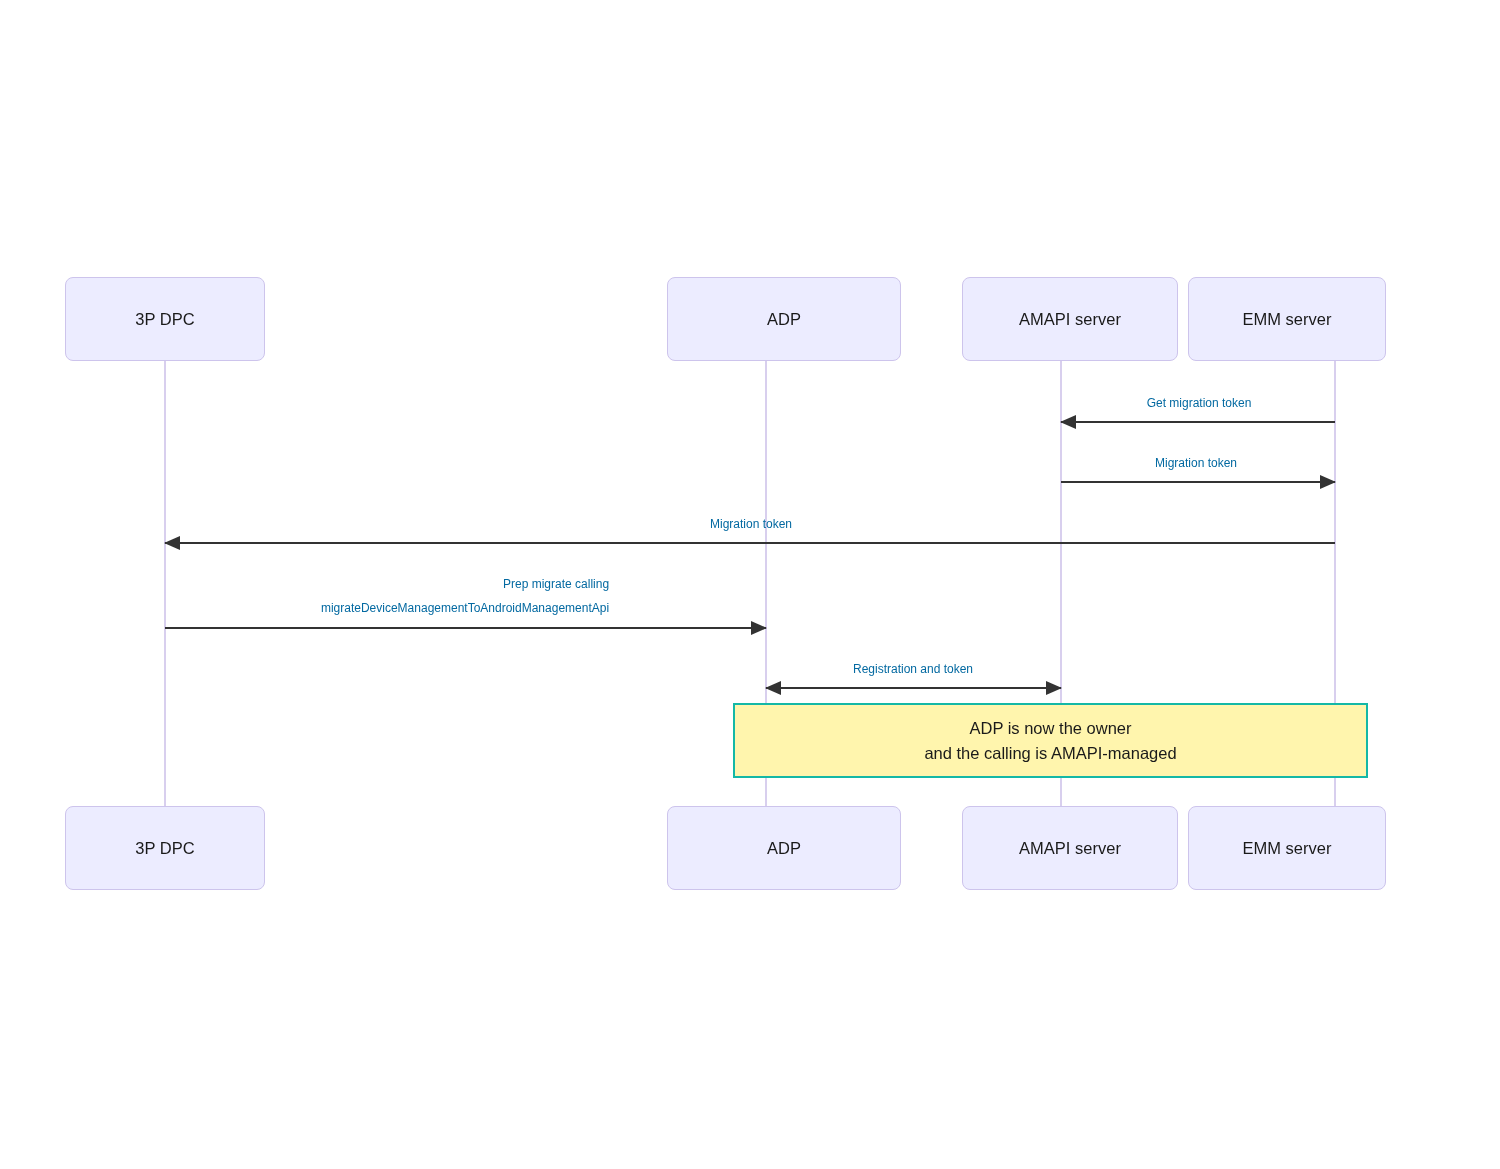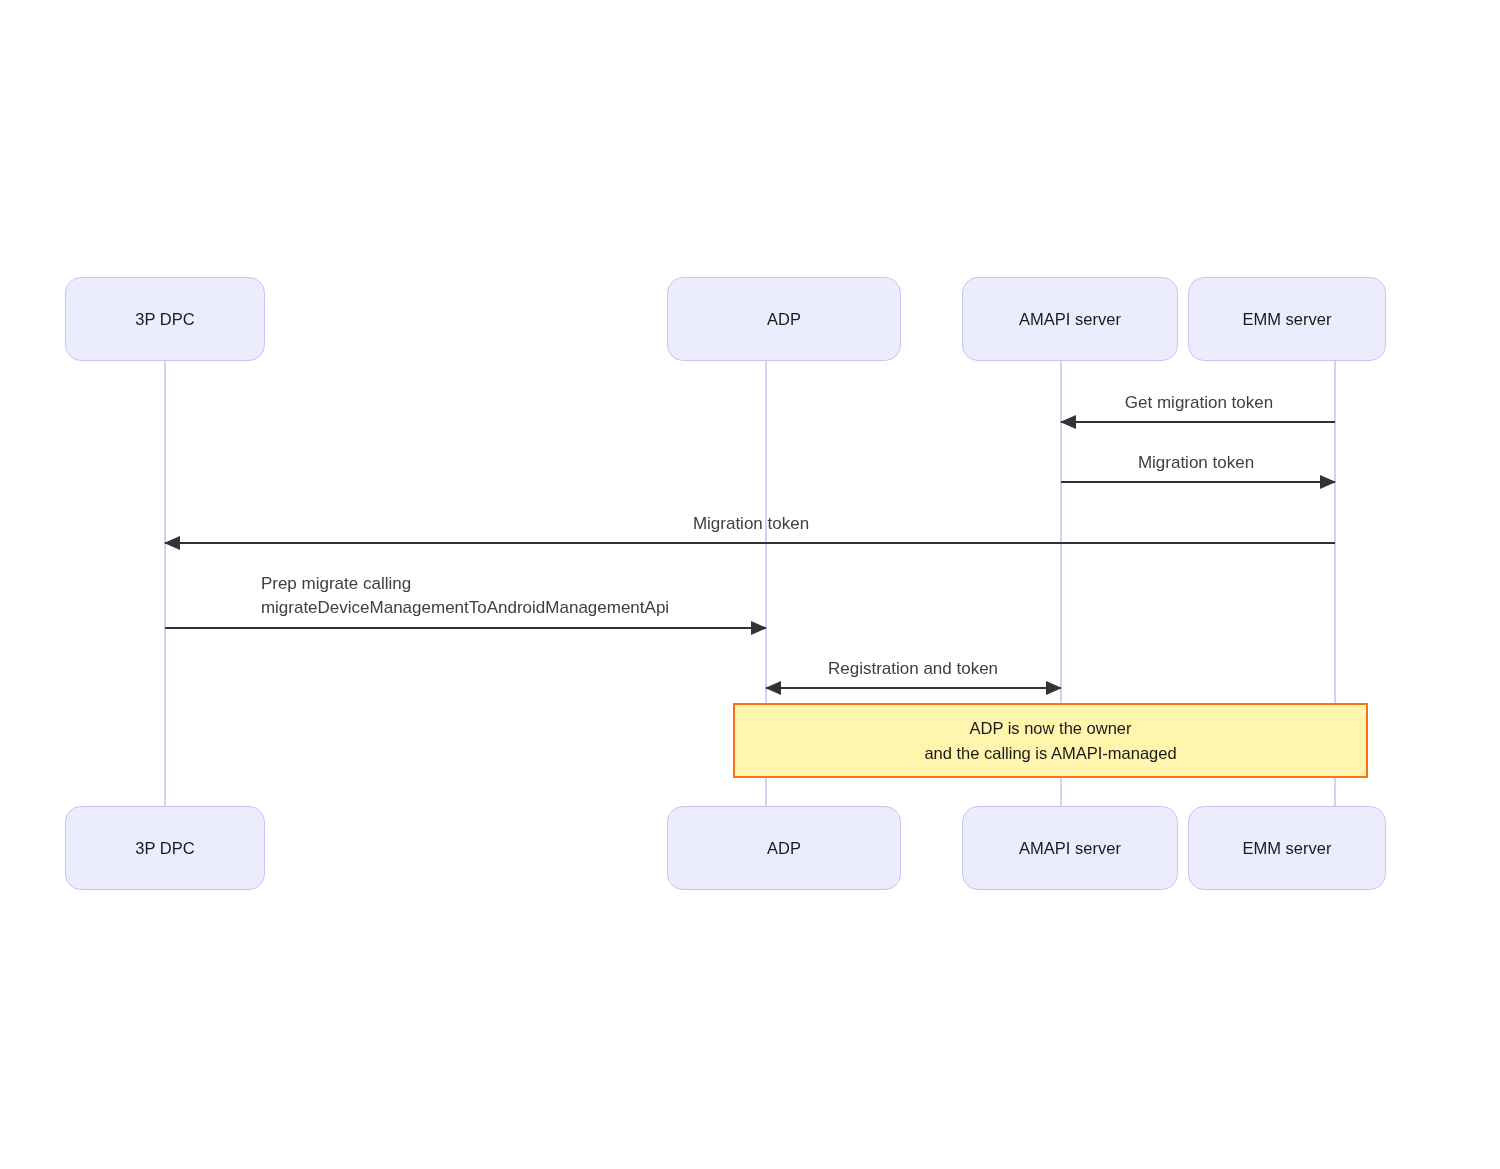--- a/index.html
+++ b/index.html
@@ -6,29 +6,29 @@
   body{width:1500px;height:1169px;position:relative;overflow:hidden;
        font-family:"Liberation Sans","DejaVu Sans",sans-serif;}
   .diagram{position:absolute;left:0;top:0;width:1500px;height:1169px;}
 
   
   .lifeline{position:absolute;top:361px;height:446px;width:2px;background:#d8cfee;}
   .ll-0{left:164px}.ll-1{left:765px}.ll-2{left:1060px}.ll-3{left:1334px}
 
   
   .actor{position:absolute;height:84px;background:#ececff;border:1px solid #cdc4ec;
-         border-radius:16px;display:flex;align-items:center;justify-content:center;
+         border-radius:8px;display:flex;align-items:center;justify-content:center;
          font-size:16.5px;color:#1a1a1a;box-sizing:border-box;}
   .a0{left:65px;width:200px}.a1{left:667px;width:234px}
   .a2{left:962px;width:216px}.a3{left:1188px;width:198px}
   .top{top:277px}.bottom{top:806px}
 
   
-  .msg-label{position:absolute;transform:translateX(-50%);font-size:17px;color:#404040;
-             white-space:nowrap;text-align:left;line-height:24px;}
+  .msg-label{position:absolute;transform:translateX(-50%);font-size:12px;color:#0369a1;
+             white-space:nowrap;text-align:right;line-height:24px;}
   .l1{left:1199px;top:391px}
   .l2{left:1196px;top:451px}
   .l3{left:751px;top:512px}
   .l4{left:465px;top:572px}
   .l5{left:913px;top:657px}
 
   
   .line{position:absolute;height:2px;background:#333;}
   .m1{left:1061px;width:274px;top:421px}
   .m2{left:1061px;width:274px;top:481px}
@@ -39,21 +39,21 @@
       transform:translateY(-50%);width:0;height:0;
       border-top:7px solid transparent;border-bottom:7px solid transparent;
       border-right:16px solid #333;}
   .head-right::after{content:"";position:absolute;right:-1px;top:50%;
       transform:translateY(-50%);width:0;height:0;
       border-top:7px solid transparent;border-bottom:7px solid transparent;
       border-left:16px solid #333;}
 
   
   .note{position:absolute;left:733px;top:703px;width:635px;height:75px;
-        background:#fff5ad;border:2px solid #f97316;box-sizing:border-box;
+        background:#fff5ad;border:2px solid #14b8a6;box-sizing:border-box;
         display:flex;flex-direction:column;align-items:center;justify-content:center;
         font-size:16.5px;color:#1a1a1a;line-height:25px;text-align:center;}
 </style>
 </head>
 <body>
 
 <div class="diagram">
 
   <div class="lifeline ll-0"></div>
   <div class="lifeline ll-1"></div>

